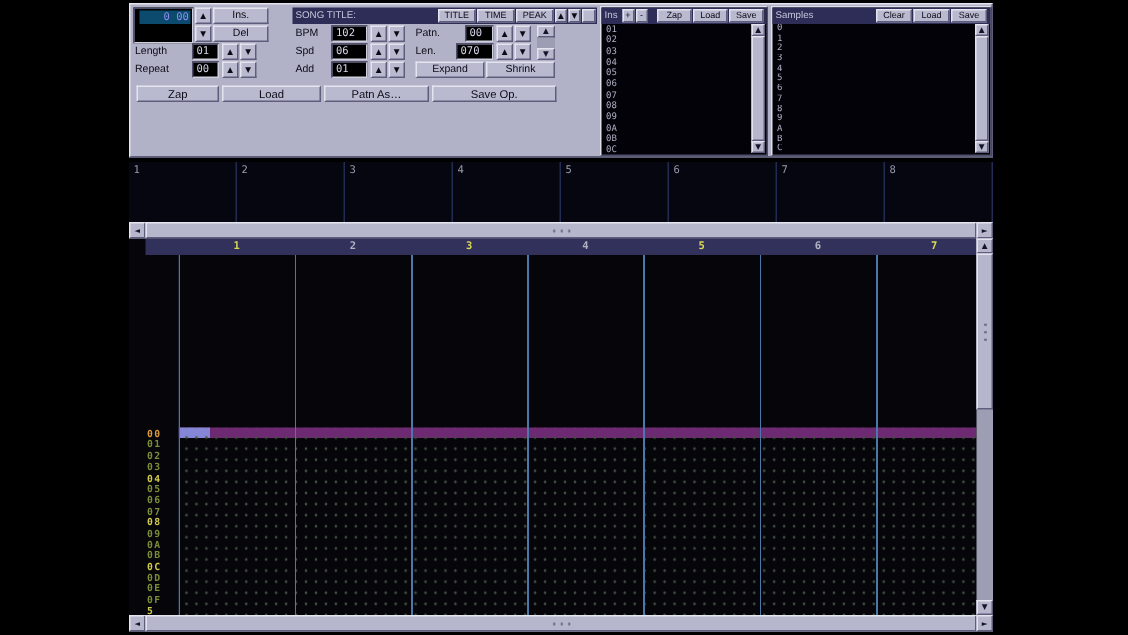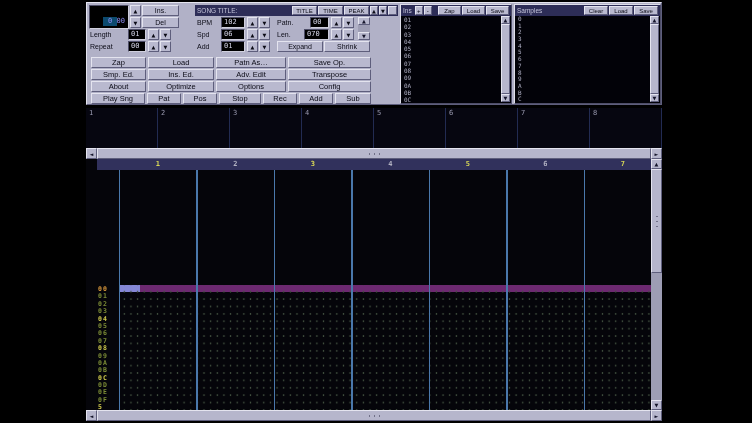--- a/index.html
+++ b/index.html
@@ -6,21 +6,21 @@
 html,body{background:#000}
 #stage{position:relative;width:752px;height:423px;background:#000;overflow:hidden;font-family:"Liberation Sans",sans-serif}
 #ui{position:absolute;left:86px;top:2px;width:576px;height:419px}
 
 #top{position:absolute;left:0;top:0;width:576px;height:103px;background:#b1b1c7;border:1px solid;border-color:#e4e4ef #5e5e7c #5e5e7c #e4e4ef}
 .btn{position:absolute;background:#b9b9cf;border:1px solid;border-color:#e4e4ef #5e5e7c #5e5e7c #e4e4ef;font:7px "Liberation Sans",sans-serif;color:#0b0b16;display:flex;align-items:center;justify-content:center;overflow:hidden;white-space:nowrap}
 .gbtn{position:relative;background:#b9b9cf;border:1px solid;border-color:#e4e4ef #5e5e7c #5e5e7c #e4e4ef;font:7.5px "Liberation Sans",sans-serif;color:#0b0b16;display:flex;align-items:center;justify-content:center;margin-right:2px;overflow:hidden;white-space:nowrap}
 .hbtn{position:relative;background:#b9b9cf;border:1px solid;border-color:#e4e4ef #5e5e7c #5e5e7c #e4e4ef;font:6px "Liberation Sans",sans-serif;color:#0b0b16;display:flex;align-items:center;justify-content:center;height:9px;margin-right:1px;overflow:hidden;white-space:nowrap}
 .w8{width:8px}.w9{width:9px}.w23{width:23px}.w24{width:24px}.w25{width:25px}
 .disp{position:absolute;background:#000;border:1px solid;border-color:#4e4e68 #cfcfdd #cfcfdd #4e4e68;font:7px "DejaVu Sans Mono",monospace;color:#d6d6e8;line-height:9px;padding-left:2px;overflow:hidden;white-space:nowrap}
-.oline{background:#0c4a6e;height:9px;line-height:9px;color:#8f8ff2;font:7px "DejaVu Sans Mono",monospace;margin:11px;padding-left:5px}
+.oline{background:#0c4a6e;height:9px;line-height:9px;color:#8f8ff2;font:7px "DejaVu Sans Mono",monospace;margin:1px;padding-left:16px}
 .lbl{position:absolute;font:7px "Liberation Sans",sans-serif;color:#0b0b16;line-height:11px;white-space:nowrap}
 .ar{font-family:"DejaVu Sans",sans-serif;font-size:5px;line-height:6px}
 .dbar{position:absolute;background:#2d2d57;color:#c4c4da;font:6.5px "Liberation Sans",sans-serif;display:flex;align-items:center;overflow:hidden}
 .brow{position:absolute;left:4px;width:282px;height:11px;display:flex}
 .brow4 div:nth-of-type(1){width:55px}.brow4 div:nth-of-type(2){width:66px}
 .brow4 div:nth-of-type(3){width:70px}.brow4 div:nth-of-type(4){width:83px}
 .brow7 div:nth-of-type(1){width:54px}.brow7 div:nth-of-type(2){width:34px}
 .brow7 div:nth-of-type(3){width:34px}.brow7 div:nth-of-type(4){width:42px}
 .brow7 div:nth-of-type(5){width:34px}.brow7 div:nth-of-type(6){width:34px}
 .brow7 div:nth-of-type(7){width:36px}
@@ -169,44 +169,20 @@
 
     <div class="btn" style="left:190px;top:38px;width:46px;height:11px">Expand</div>
     <div class="btn" style="left:237px;top:38px;width:46px;height:11px">Shrink</div>
 
     <div class="brow brow4" style="top:54px">
 
     <div class="gbtn">Zap</div>
           <div class="gbtn">Load</div>
           <div class="gbtn">Patn As…</div>
           <div class="gbtn">Save Op.</div>
-        </div>
-    <div class="brow brow4" style="top:66px">
-
-    <div class="gbtn">Smp. Ed.</div>
-          <div class="gbtn">Ins. Ed.</div>
-          <div class="gbtn">Adv. Edit</div>
-          <div class="gbtn">Transpose</div>
-        </div>
-    <div class="brow brow4" style="top:78px">
-
-    <div class="gbtn">About</div>
-          <div class="gbtn">Optimize</div>
-          <div class="gbtn">Options</div>
-          <div class="gbtn">Config</div>
-        </div>
-    <div class="brow brow7" style="top:90px">
-
-    <div class="gbtn">Play Sng</div>
-          <div class="gbtn">Pat</div>
-          <div class="gbtn">Pos</div>
-          <div class="gbtn">Stop</div>
-          <div class="gbtn">Rec</div>
-          <div class="gbtn">Add</div>
-          <div class="gbtn">Sub</div>
         </div>
 
     <div class="panel" style="left:313px;width:112px">
       <div class="phead">
         <span style="margin:0 3px 0 1px">Ins</span>
         <div class="hbtn w8">+</div>
         <div class="hbtn w8">-</div>
         <div style="display:flex;margin-left:auto">
 
         <div class="hbtn w23">Zap</div>

